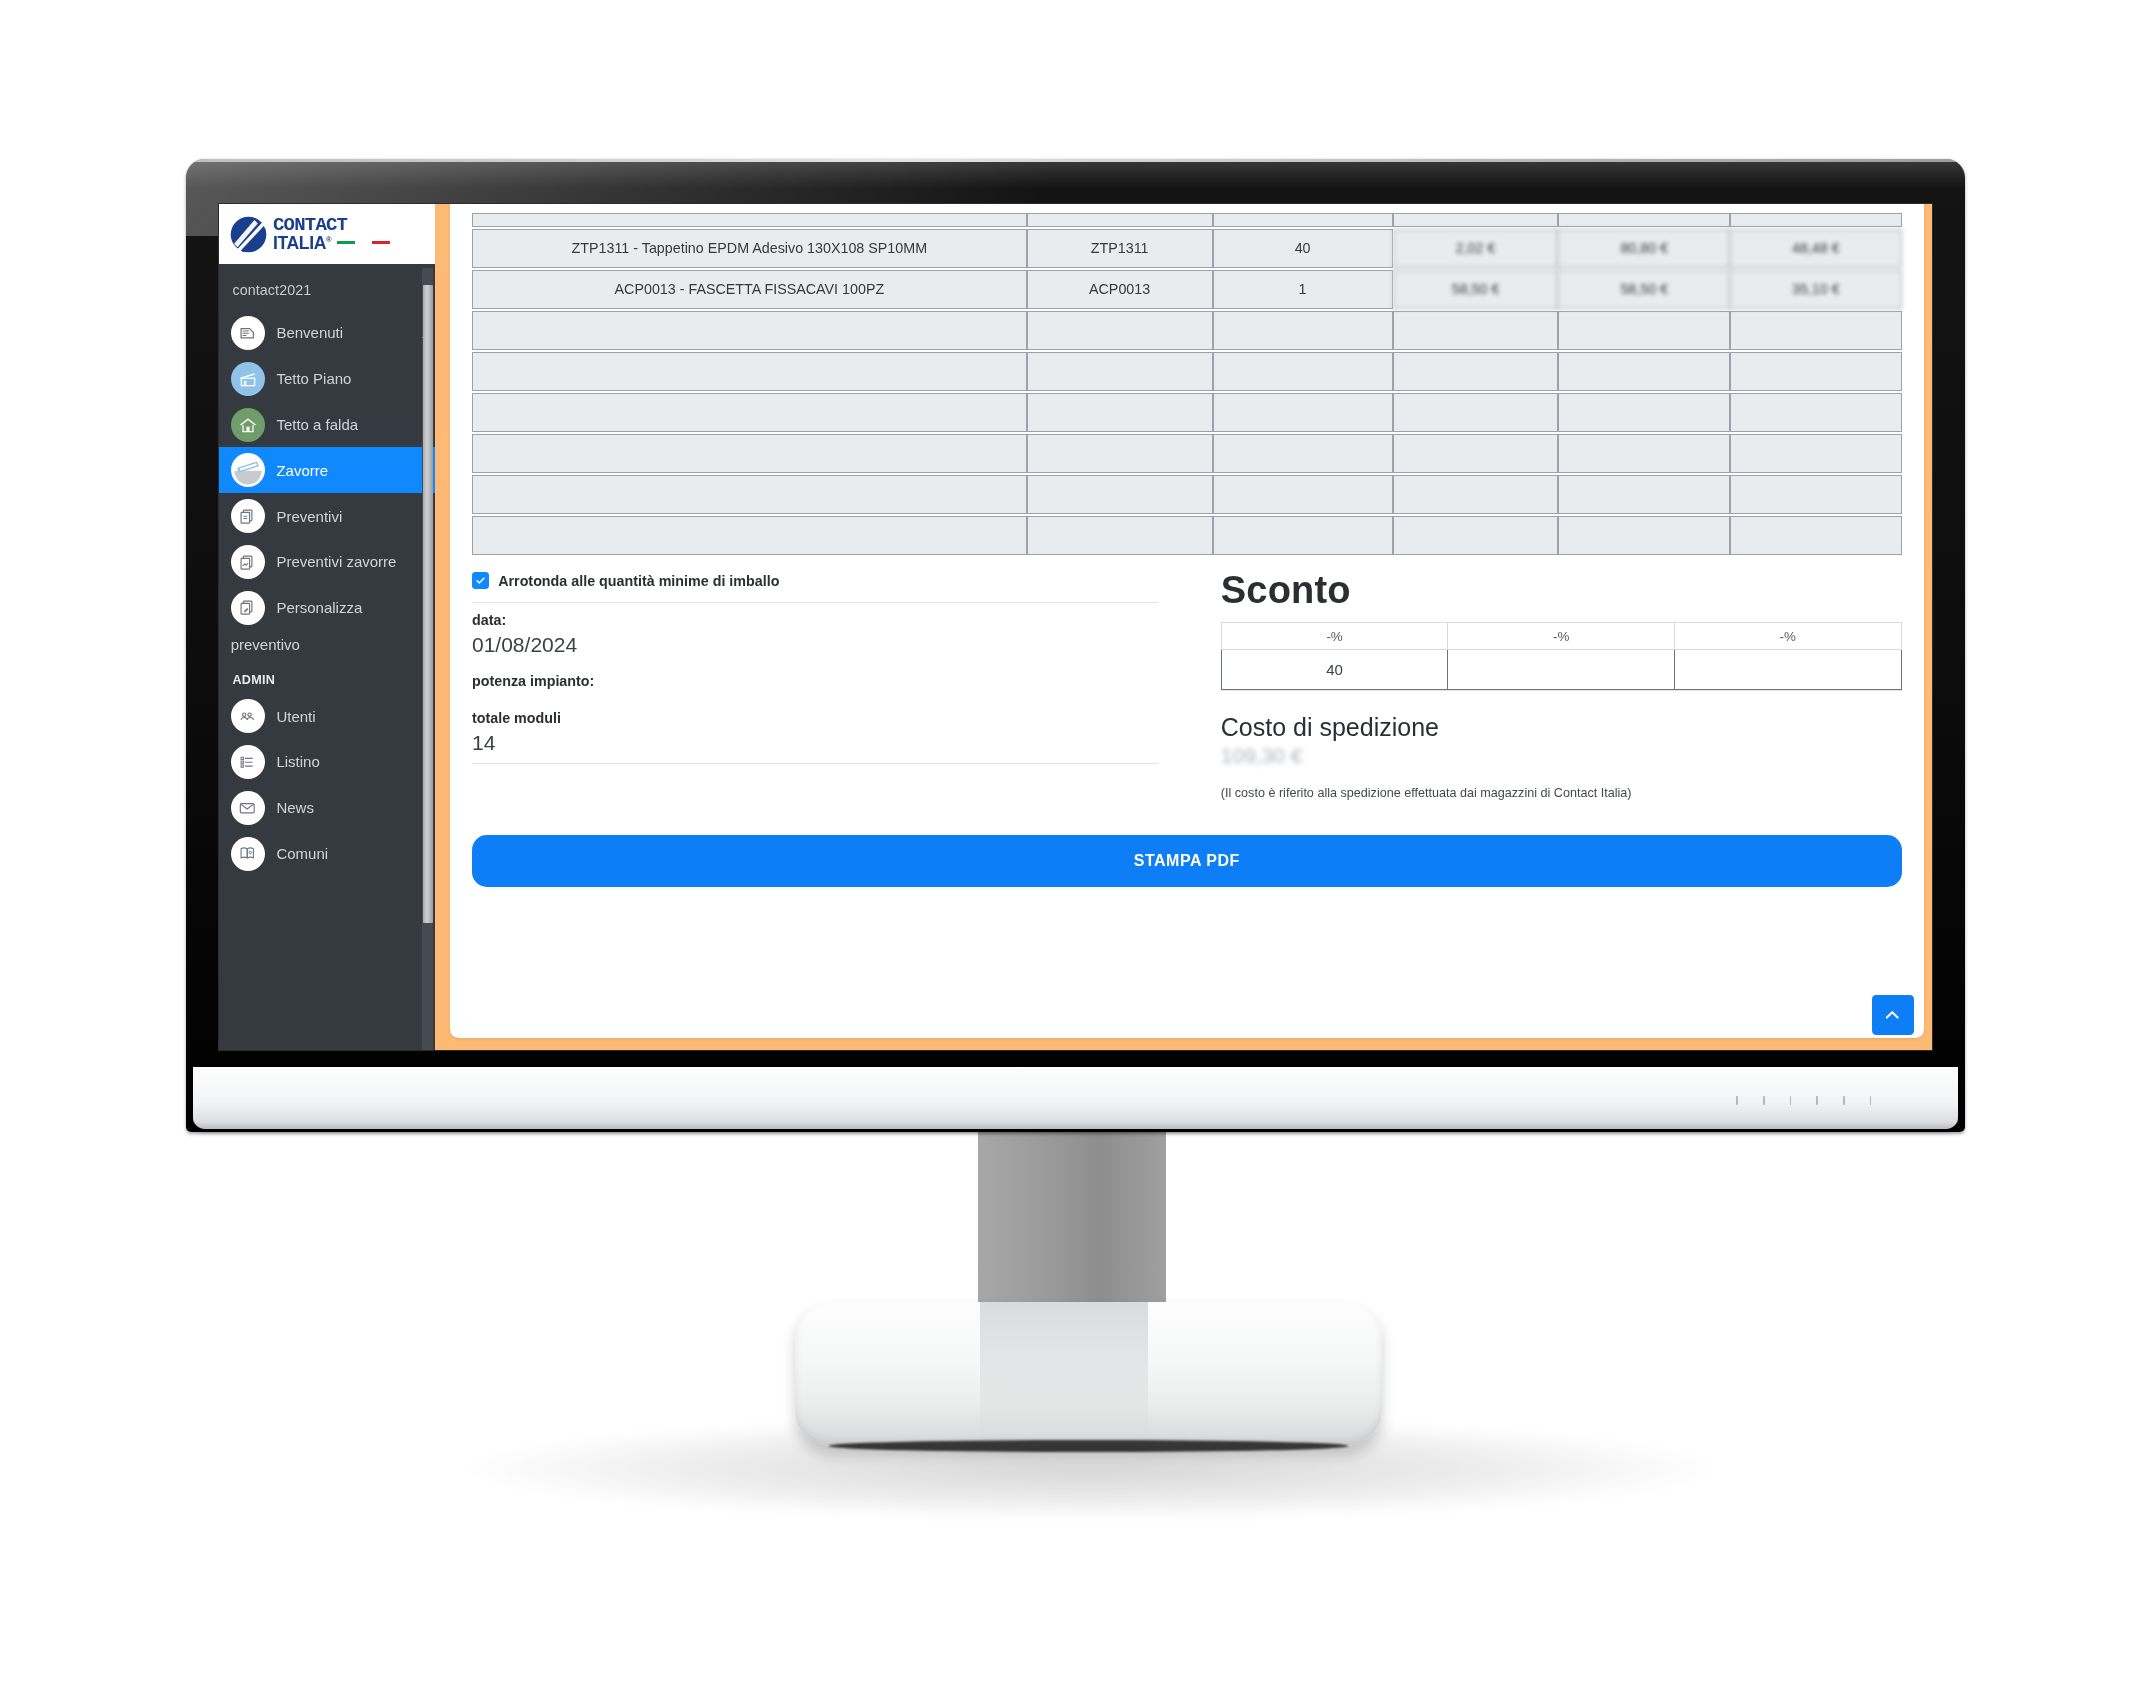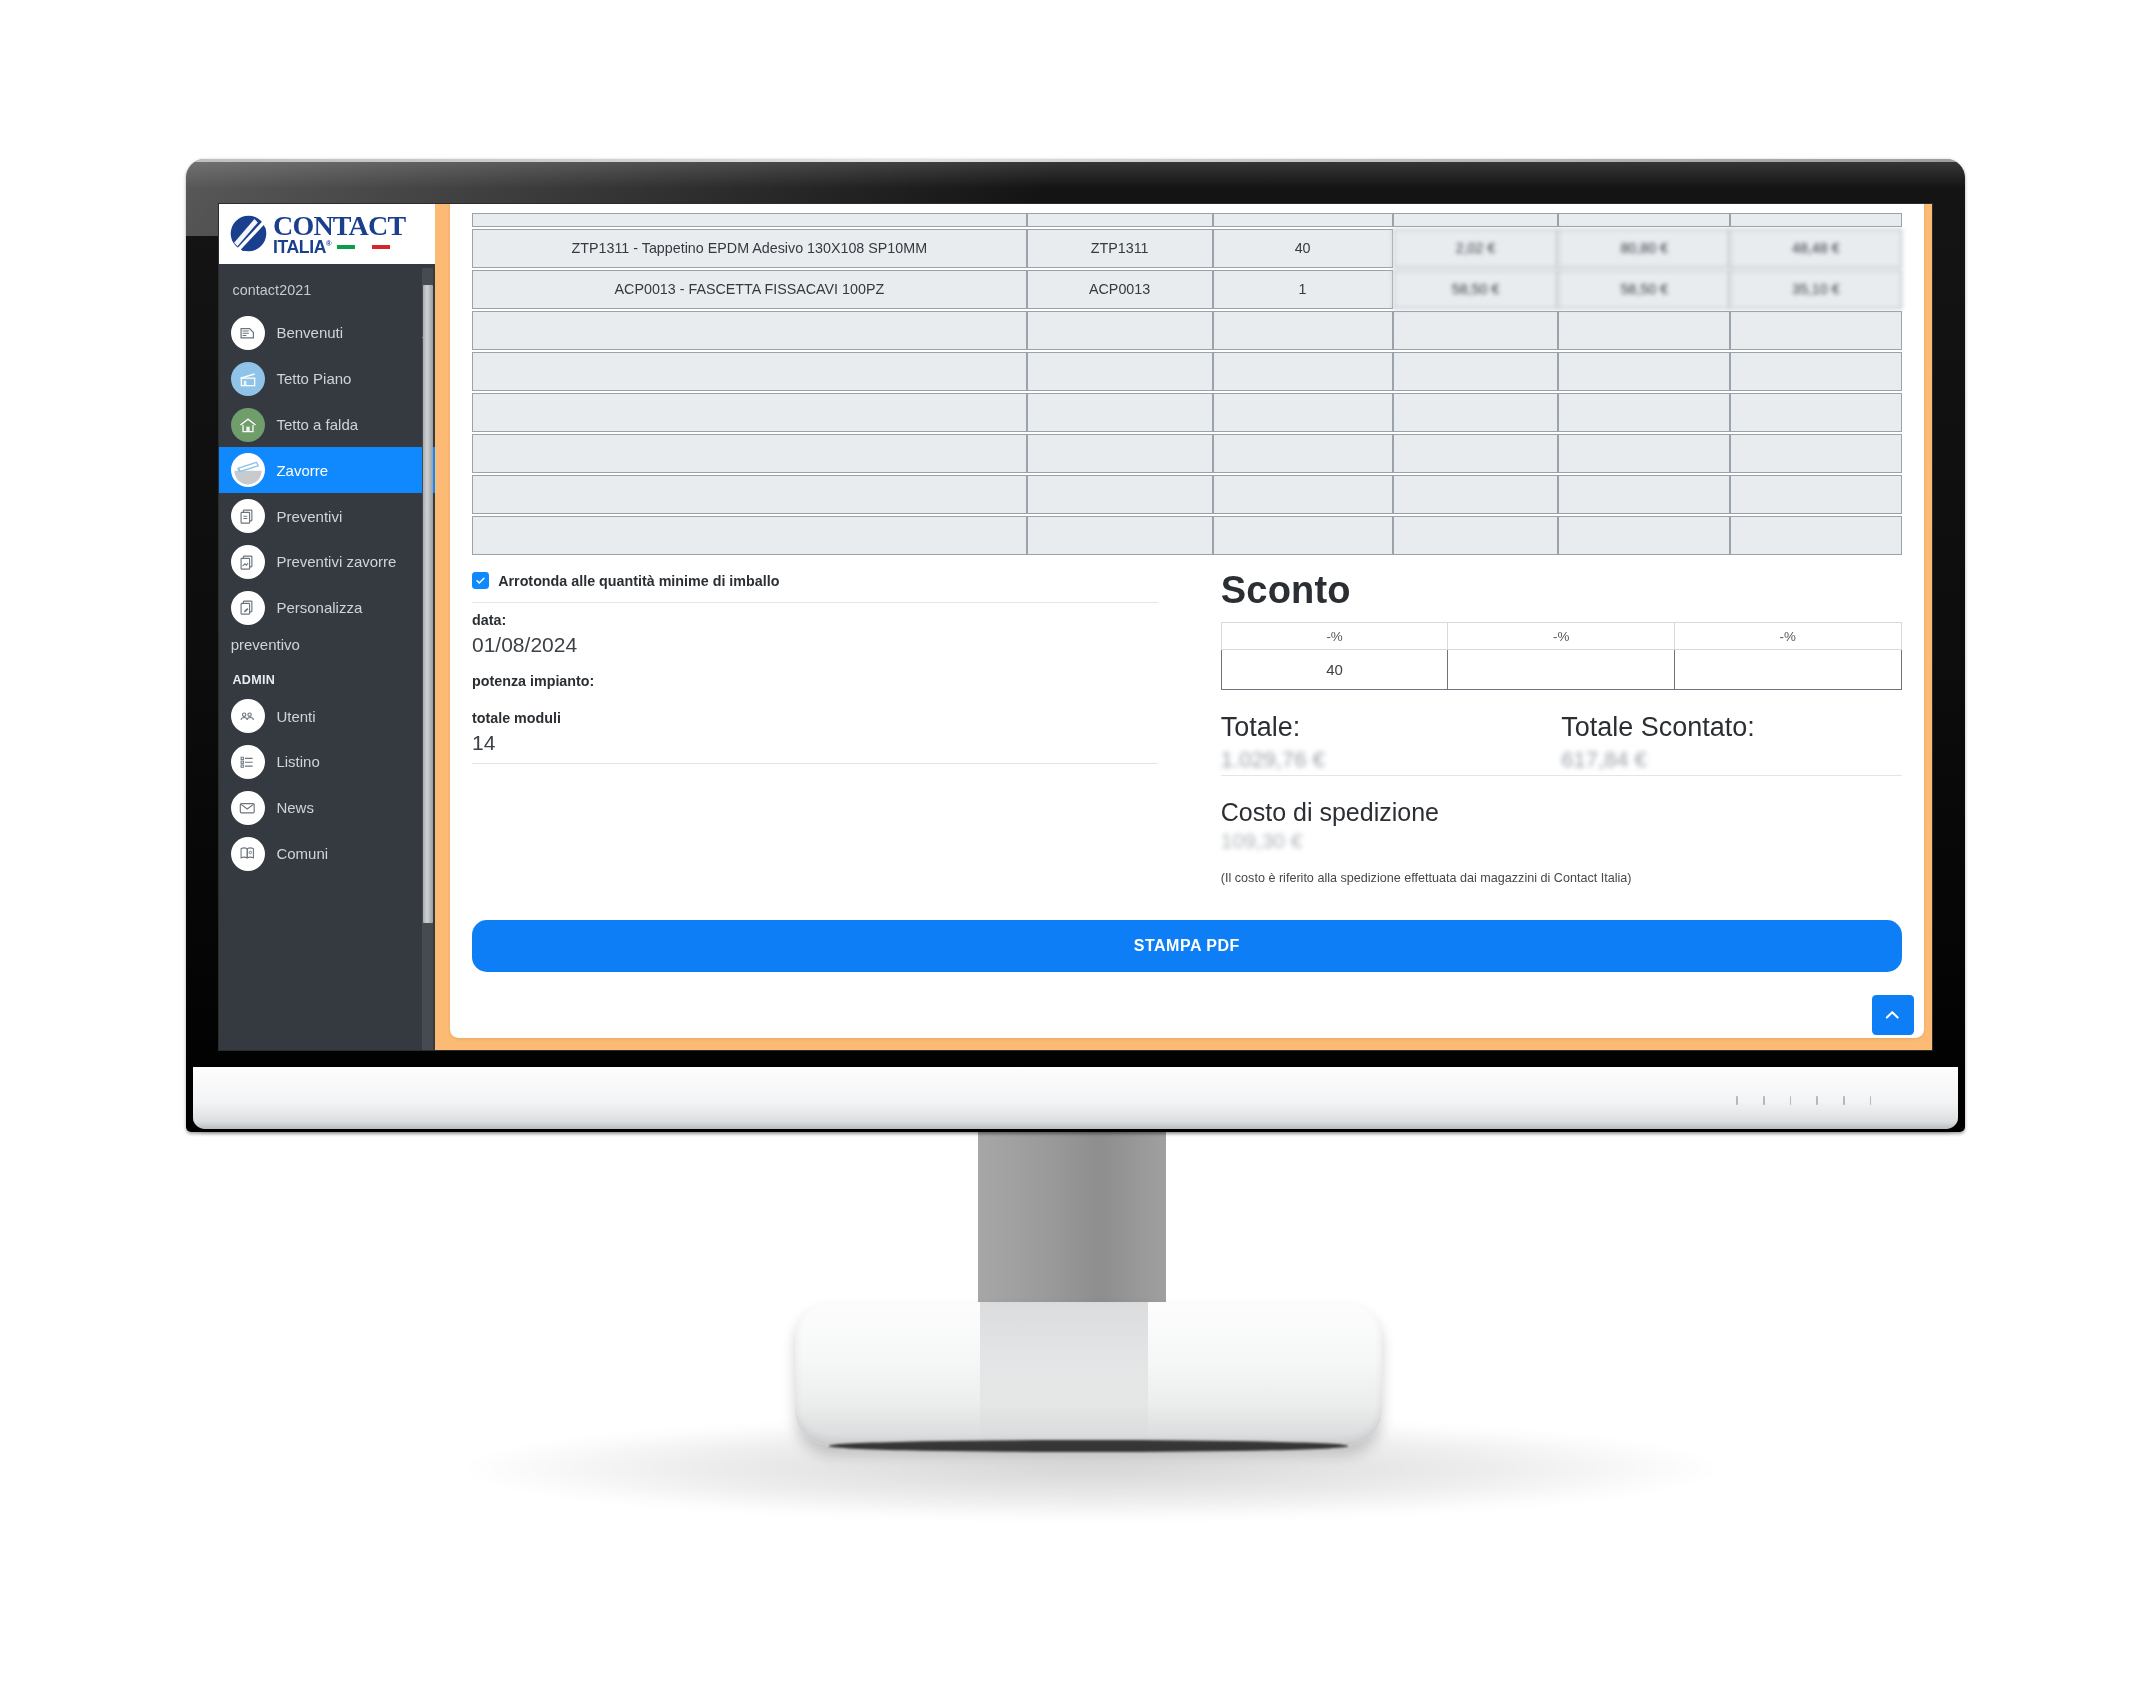--- a/index.html
+++ b/index.html
@@ -87,21 +87,21 @@
     position: relative;
     display:flex; flex-direction: column;
     overflow:hidden;
   }
   .brand {
     background:#fff; height: 60px; display:flex; align-items:center; padding: 5px 8.4px 5px 10px;
   }
   .brand-logo { display:flex; align-items:center; gap:5px; }
   .brand-mark { width: 39px; height: 39px; flex:0 0 39px; position:relative; }
   .brand-text { line-height: .92; }
-  .brand-top { font-weight: 800; font-size: 28px; letter-spacing:-0.8px; color:#1a3f8f; font-family:Liberation Serif, serif;}
+  .brand-top { font-weight: 800; font-size: 19px; letter-spacing:-0.8px; color:#1a3f8f; font-family:Liberation Mono, monospace;}
   .brand-bot-row { display:flex; align-items:center; gap:5.9px; }
   .brand-bot { font-weight: 800; font-size: 17.6px; letter-spacing:-0.4px; color:#1a3f8f; }
   .brand-reg { font-size: 7.6px; vertical-align: super; }
   .flag-g { width: 17.6px; height: 3.4px; background:#0a9d4b; display:inline-block; }
   .flag-r { width: 17.6px; height: 3.4px; background:#d9242a; display:inline-block; margin-left: 11.7px;}
 
   .side-scroll { flex:1; overflow:hidden; position:relative; padding-top: 8.4px; }
   .side-user { color:#c6cbd0; font-size: 14.3px; padding: 10px 0 11.7px 13.4px; letter-spacing:0.1px;}
   .side-section { color:#e9ecef; font-size: 12.6px; font-weight:600; padding: 13.4px 0 6.7px 13.4px; letter-spacing:0.3px;}
   .nav-item {
@@ -522,30 +522,20 @@
                   </thead>
                   <tbody>
                     <tr>
                       <td>40</td>
                       <td></td>
                       <td></td>
                     </tr>
                   </tbody>
                 </table>
 
-                <div class="totals">
-                  <div class="tot-col">
-                    <div class="tot-label">Totale:</div>
-                    <div class="tot-value">1.029,76 €</div>
-                  </div>
-                  <div class="tot-col">
-                    <div class="tot-label">Totale Scontato:</div>
-                    <div class="tot-value">617,84 €</div>
-                  </div>
-                </div>
 
                 <div class="rule"></div>
 
                 <div class="ship">
                   <div class="ship-h">Costo di spedizione</div>
                   <div class="ship-v">109,30 €</div>
                   <div class="ship-note">(Il costo è riferito alla spedizione effettuata dai magazzini di Contact Italia)</div>
                 </div>
               </div>
             </div>

